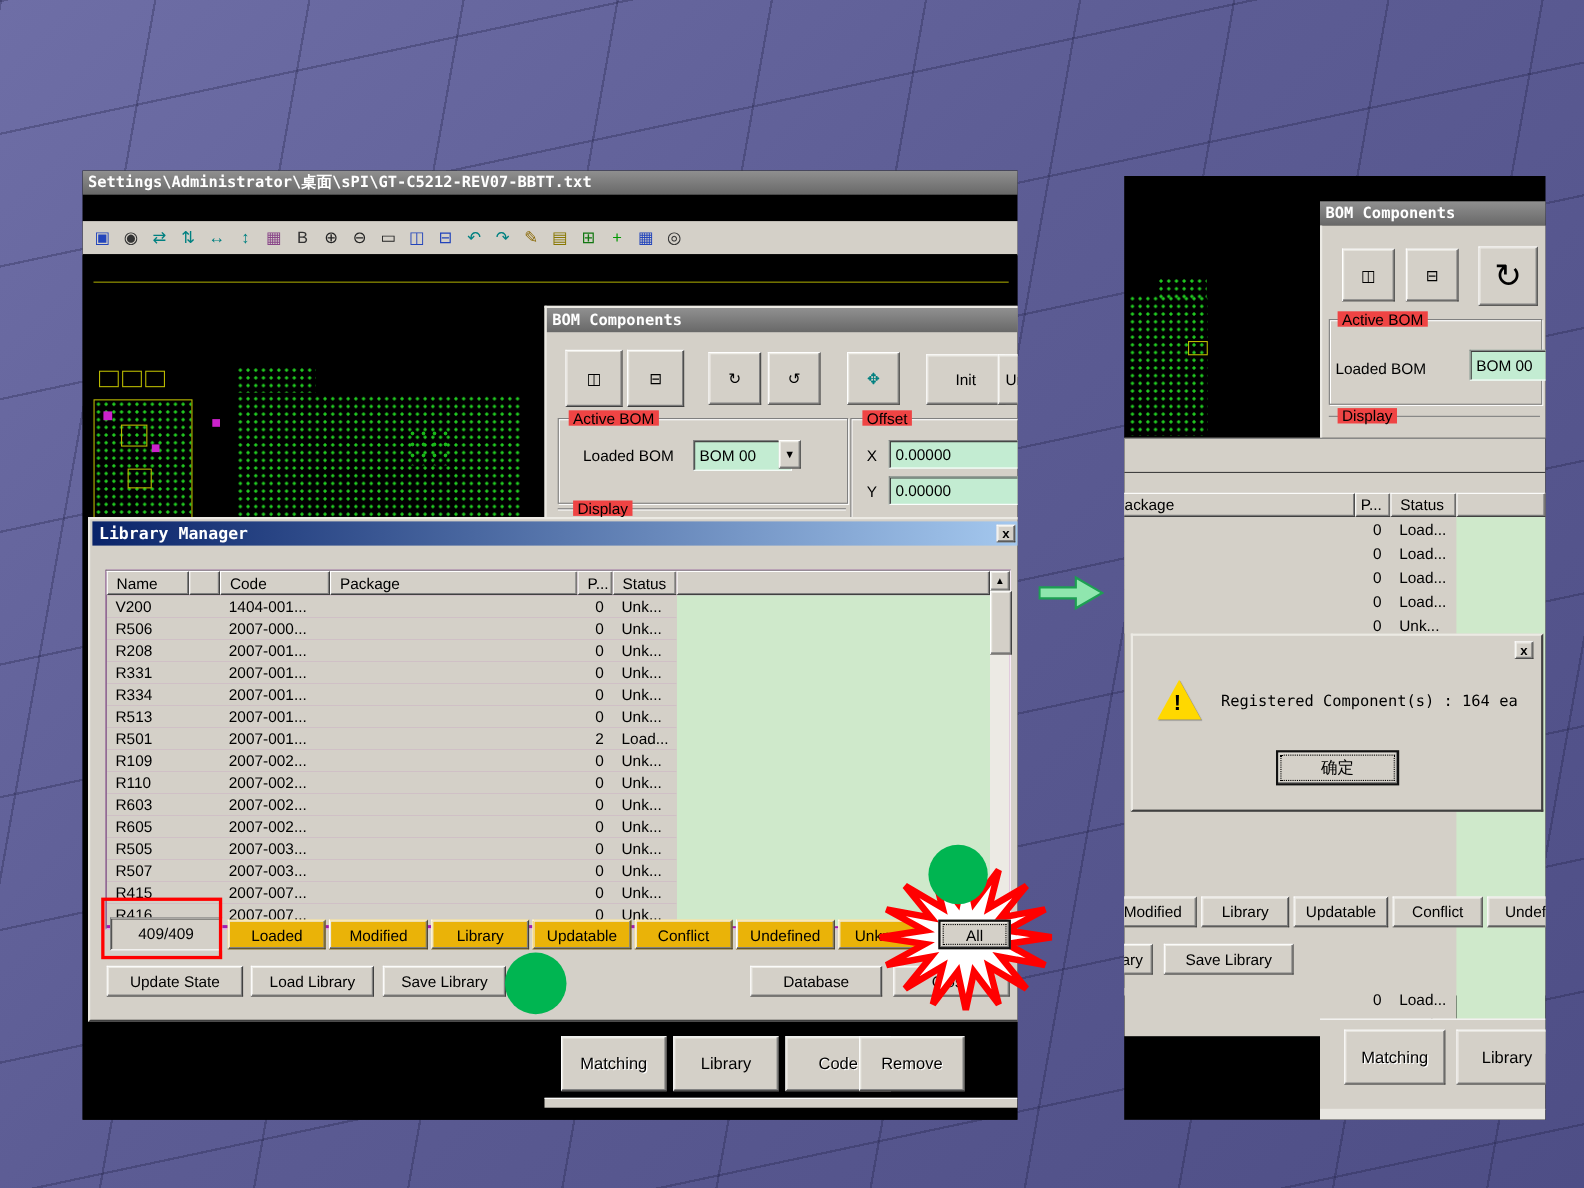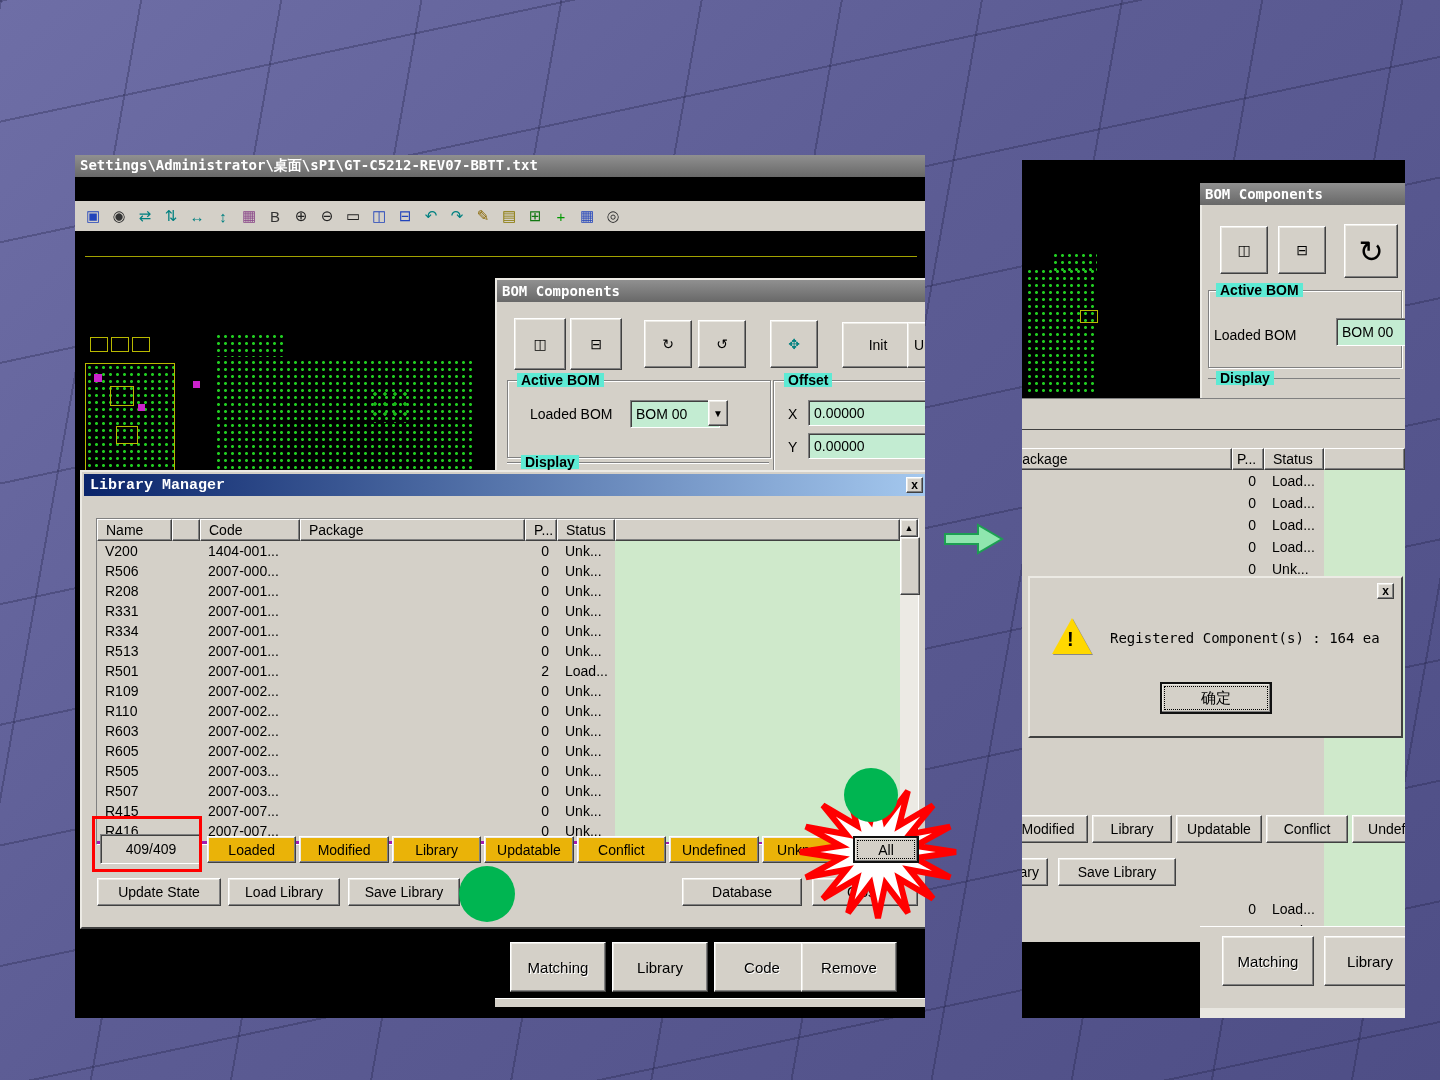--- a/index.html
+++ b/index.html
@@ -22,21 +22,21 @@
     box-shadow:inset 1px 1px 0 #404040;display:flex;align-items:center;padding:0 5px;
     font:14px "Liberation Sans",sans-serif;overflow:hidden;white-space:nowrap;}
   .fieldg{background:#c3ecd2;}
   .tb-gray{position:absolute;background:linear-gradient(#909090,#686868);color:#fff;
     font:bold 14px "DejaVu Sans Mono",monospace;display:flex;align-items:center;padding:0 5px;
     overflow:hidden;white-space:nowrap;}
   .tb-blue{position:absolute;background:linear-gradient(90deg,#0a246a,#a6caf0);color:#fff;
     font:bold 15px "DejaVu Sans Mono",monospace;display:flex;align-items:center;padding:0 6px;
     overflow:hidden;white-space:nowrap;}
   .gbox{position:absolute;border:1px solid #808080;box-shadow:inset 1px 1px 0 #ffffff,1px 1px 0 #ffffff;}
-  .legend{position:absolute;background:#5eead4;padding:0 4px;line-height:14px;font-weight:bold;}
+  .legend{position:absolute;background:#ef4444;padding:0 4px;line-height:14px;}
   .hcell{background:#d4d0c8;border:1px solid;border-color:#ffffff #404040 #404040 #ffffff;
     box-shadow:inset -1px -1px 0 #808080;display:flex;align-items:center;padding-left:8px;
     overflow:hidden;white-space:nowrap;}
   .dots{background-image:radial-gradient(#21cc21 1.2px,transparent 1.7px);background-size:7px 7px;}
   .dots2{background-image:radial-gradient(#18b818 1.5px,transparent 2px);background-size:10px 10px;}
   .ycomp{border:1px solid #b9b900;}
   .mag{background:#cc22cc;}
   .lm-row{display:grid;grid-template-columns:75px 28px 100px 225px 32px 58px 1fr;height:20px;line-height:20px;
     background:linear-gradient(90deg,#d4d0c8 0,#d4d0c8 518px,transparent 518px);}
   .lm-row span,.rt-row span{overflow:hidden;white-space:nowrap;padding-left:8px;}
@@ -172,21 +172,21 @@
       <div class="sunk fieldg" style="left:311px;top:120px;width:114px;height:24px;">0.00000</div>
       <div class="abs" style="left:291px;top:159px;">Y</div>
       <div class="sunk fieldg" style="left:311px;top:153px;width:114px;height:24px;">0.00000</div>
 
       <div class="abs" style="left:10px;top:182px;width:262px;height:10px;border-top:1px solid #808080;box-shadow:0 1px 0 #fff inset;"></div>
       <div class="legend" style="left:24px;top:175px;">Display</div>
     </div>
 
     <div class="abs chrome" style="left:5px;top:315px;width:848px;height:455px;
                 border:2px solid;border-color:#eceae4 #404040 #404040 #eceae4;">
-      <div class="tb-blue" style="left:2px;top:2px;width:840px;height:22px;font-family:Liberation Mono, monospace;">
+      <div class="tb-blue" style="left:2px;top:2px;width:840px;height:22px;">
           <span>Library Manager</span>
         </div>
       <button class="b3" style="left:824px;top:5px;width:17px;height:16px;font-weight:bold;font-size:12px;">
           <span>x</span>
         </button>
 
       <div class="abs" style="left:14px;top:46px;width:821px;height:325px;background:#a21caf;
                   border:1px solid;border-color:#808080 #ffffff #ffffff #808080;">
 
         <div class="abs" style="left:0;top:0;width:803px;height:22px;display:grid;
@@ -389,21 +389,21 @@
       <button class="b3" style="left:266px;top:406px;width:112px;height:28px;">Save Library</button>
       <button class="b3" style="left:600px;top:406px;width:120px;height:28px;">Database</button>
       <button class="b3" style="left:730px;top:406px;width:106px;height:28px;">Close</button>
     </div>
 
     <div class="abs chrome" style="left:420px;top:843px;width:430px;height:8px;border-top:1px solid #ffffff;"></div>
 
     <button class="b3 dis" style="left:435px;top:787px;width:96px;height:50px;font-size:15px;">Matching</button>
     <button class="b3" style="left:537px;top:787px;width:96px;height:50px;font-size:15px;">Library</button>
     <button class="b3 dis" style="left:639px;top:787px;width:96px;height:50px;font-size:15px;">Code</button>
-    <button class="b3 dis" style="left:726px;top:787px;width:96px;height:50px;font-size:15px;">Remove</button>
+    <button class="b3 dis" style="left:706px;top:787px;width:96px;height:50px;font-size:15px;">Remove</button>
   </div>
 
   <svg class="abs" style="left:798px;top:782px;" width="160" height="140" viewBox="0 0 160 140">
     <polygon points="158,70 117.3,76.2 152.1,95.3 111.6,87.8 135.1,116.7 101.1,96.6 109.9,131 87.4,101.4 80,136 72.6,101.4 50.1,131 58.9,96.6 24.9,116.7 48.4,87.8 7.9,95.3 42.7,76.2 2,70 42.7,63.8 7.9,44.7 48.4,52.2 24.9,23.3 58.9,43.4 50.1,9 72.6,38.6 80,4 87.4,38.6 109.9,9 101.1,43.4 135.1,23.3 111.6,52.2 152.1,44.7 117.3,63.8" fill="#ffffff" stroke="#ff0000" stroke-width="6"></polygon>
   </svg>
 
   <button class="b3 all-btn" style="left:853px;top:836px;width:66px;height:27px;">All</button>
 
   <svg class="abs" style="left:944px;top:521px;" width="60" height="36" viewBox="0 0 60 36">
     <polygon points="1,13 34,13 34,4 58,18 34,32 34,23 1,23" fill="#8fe6ae" stroke="#1d9e53" stroke-width="2"></polygon>

